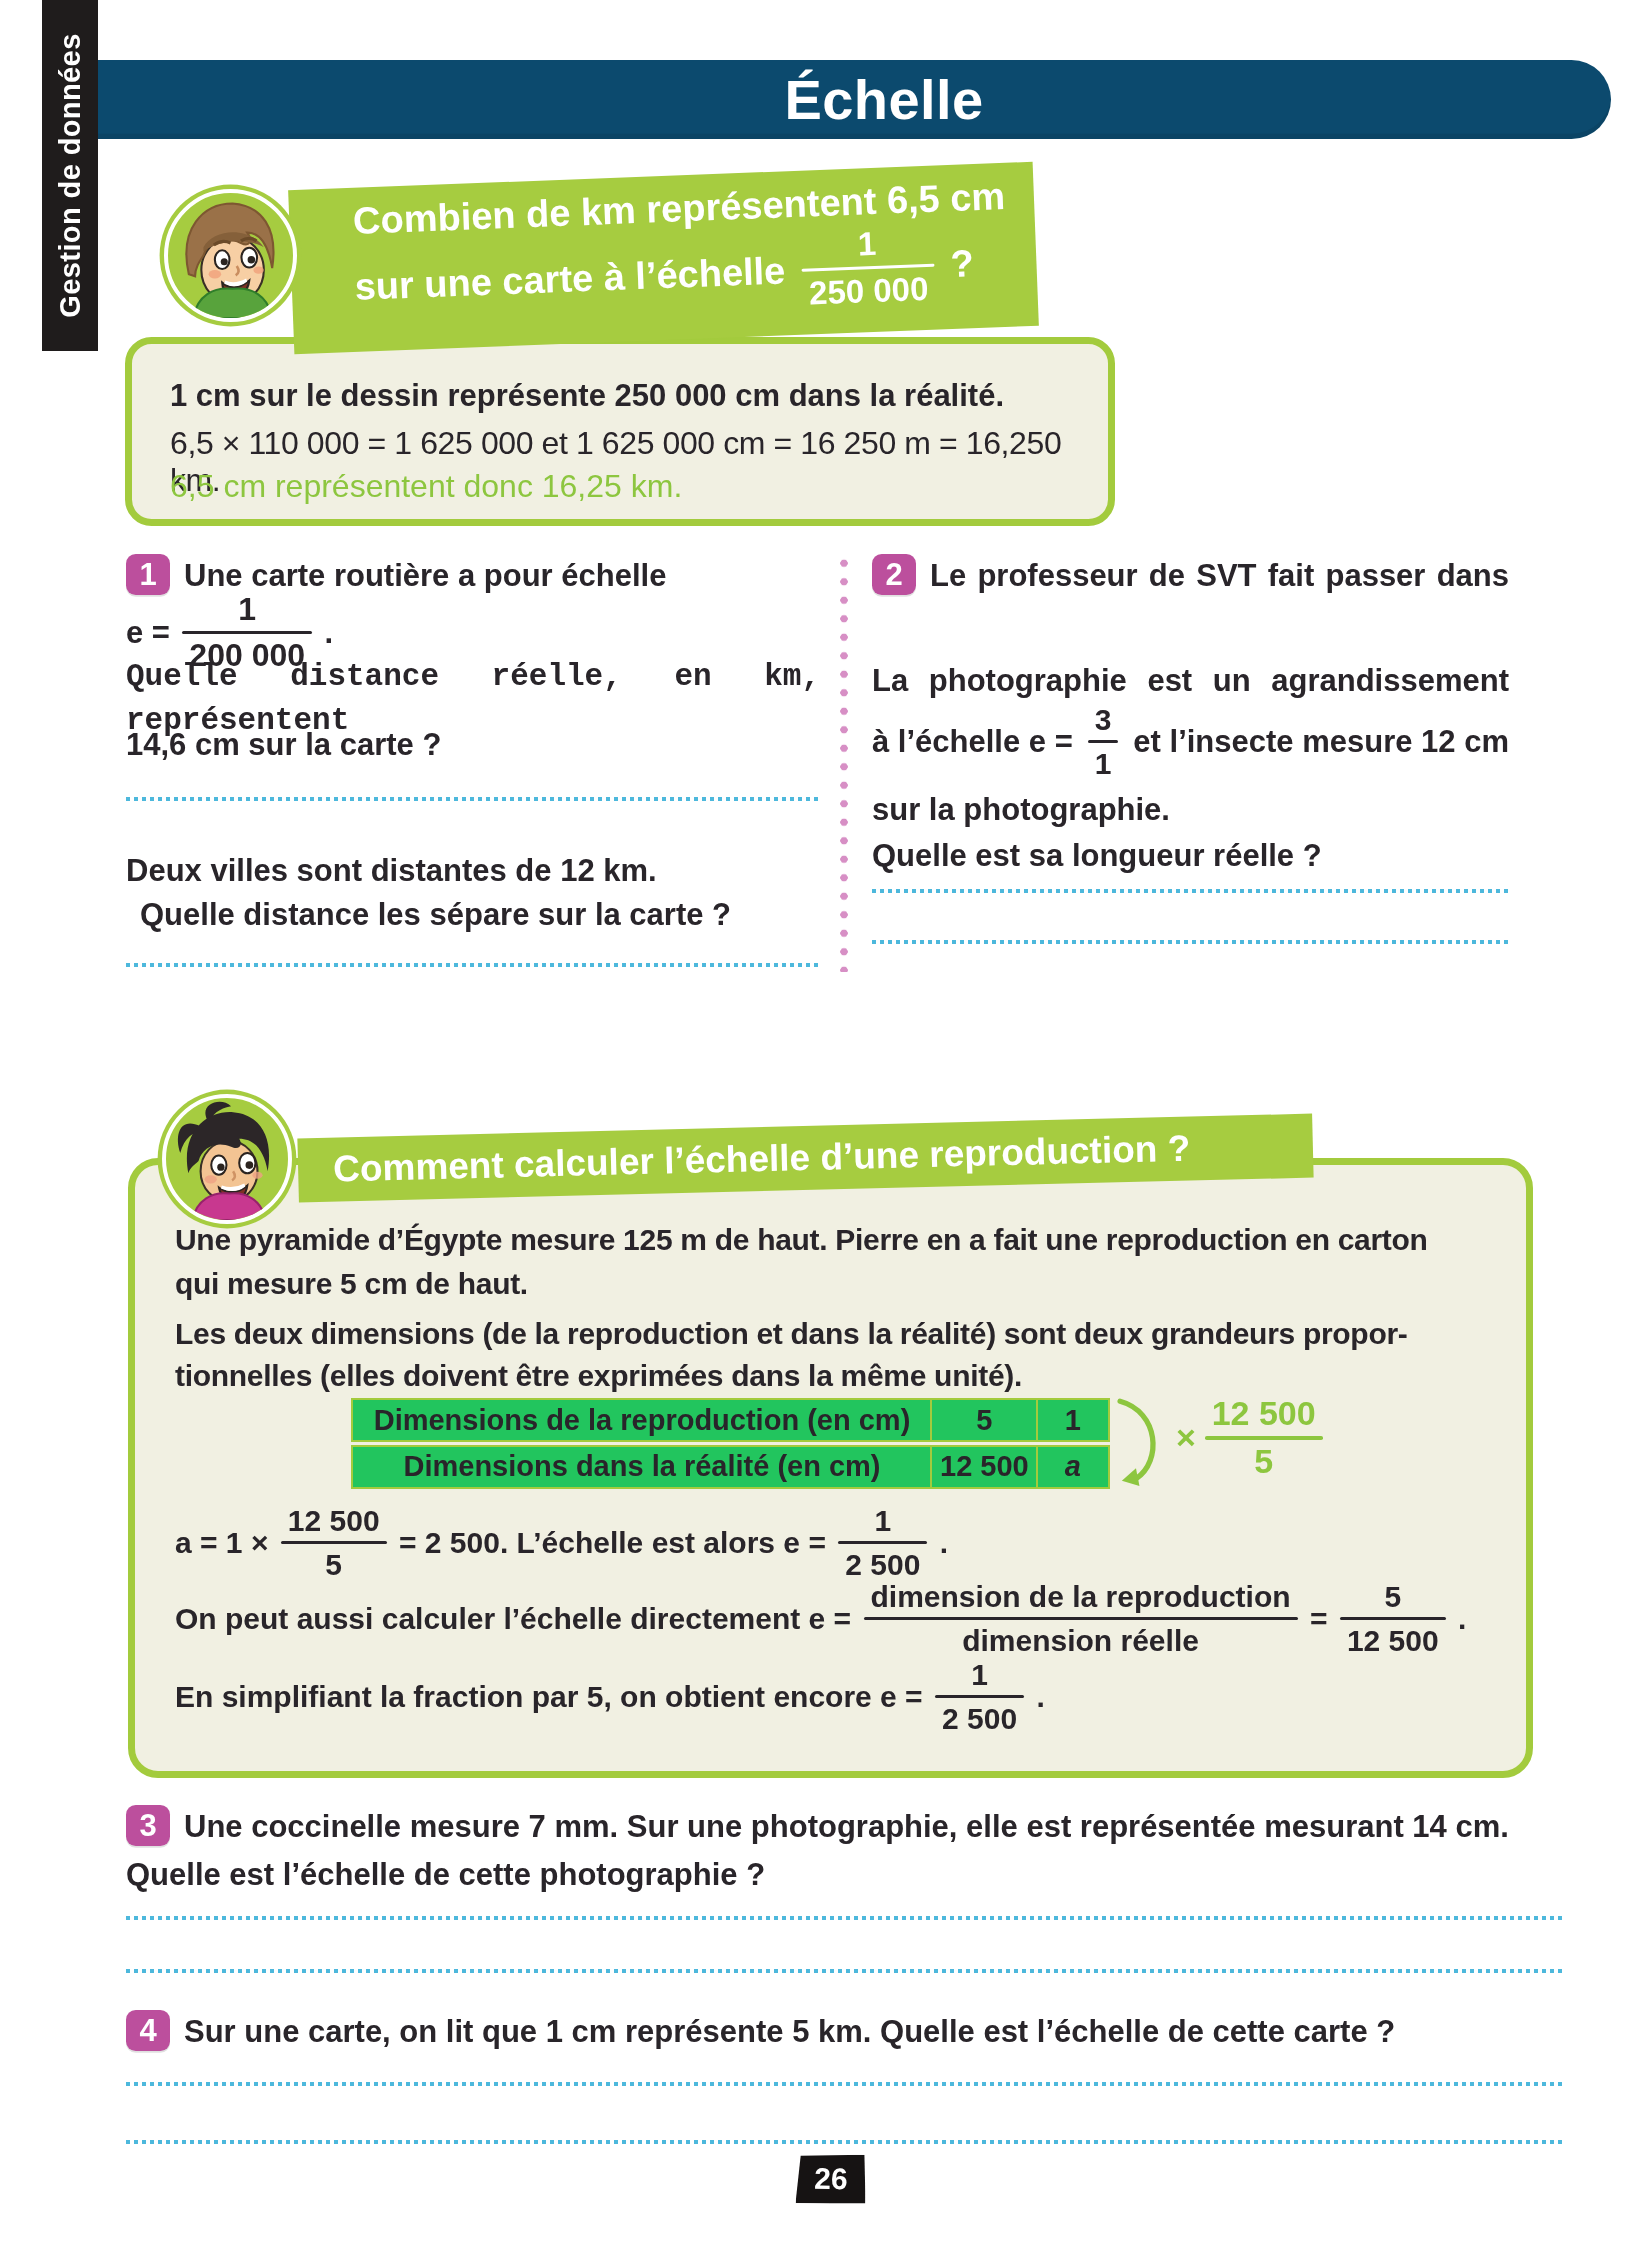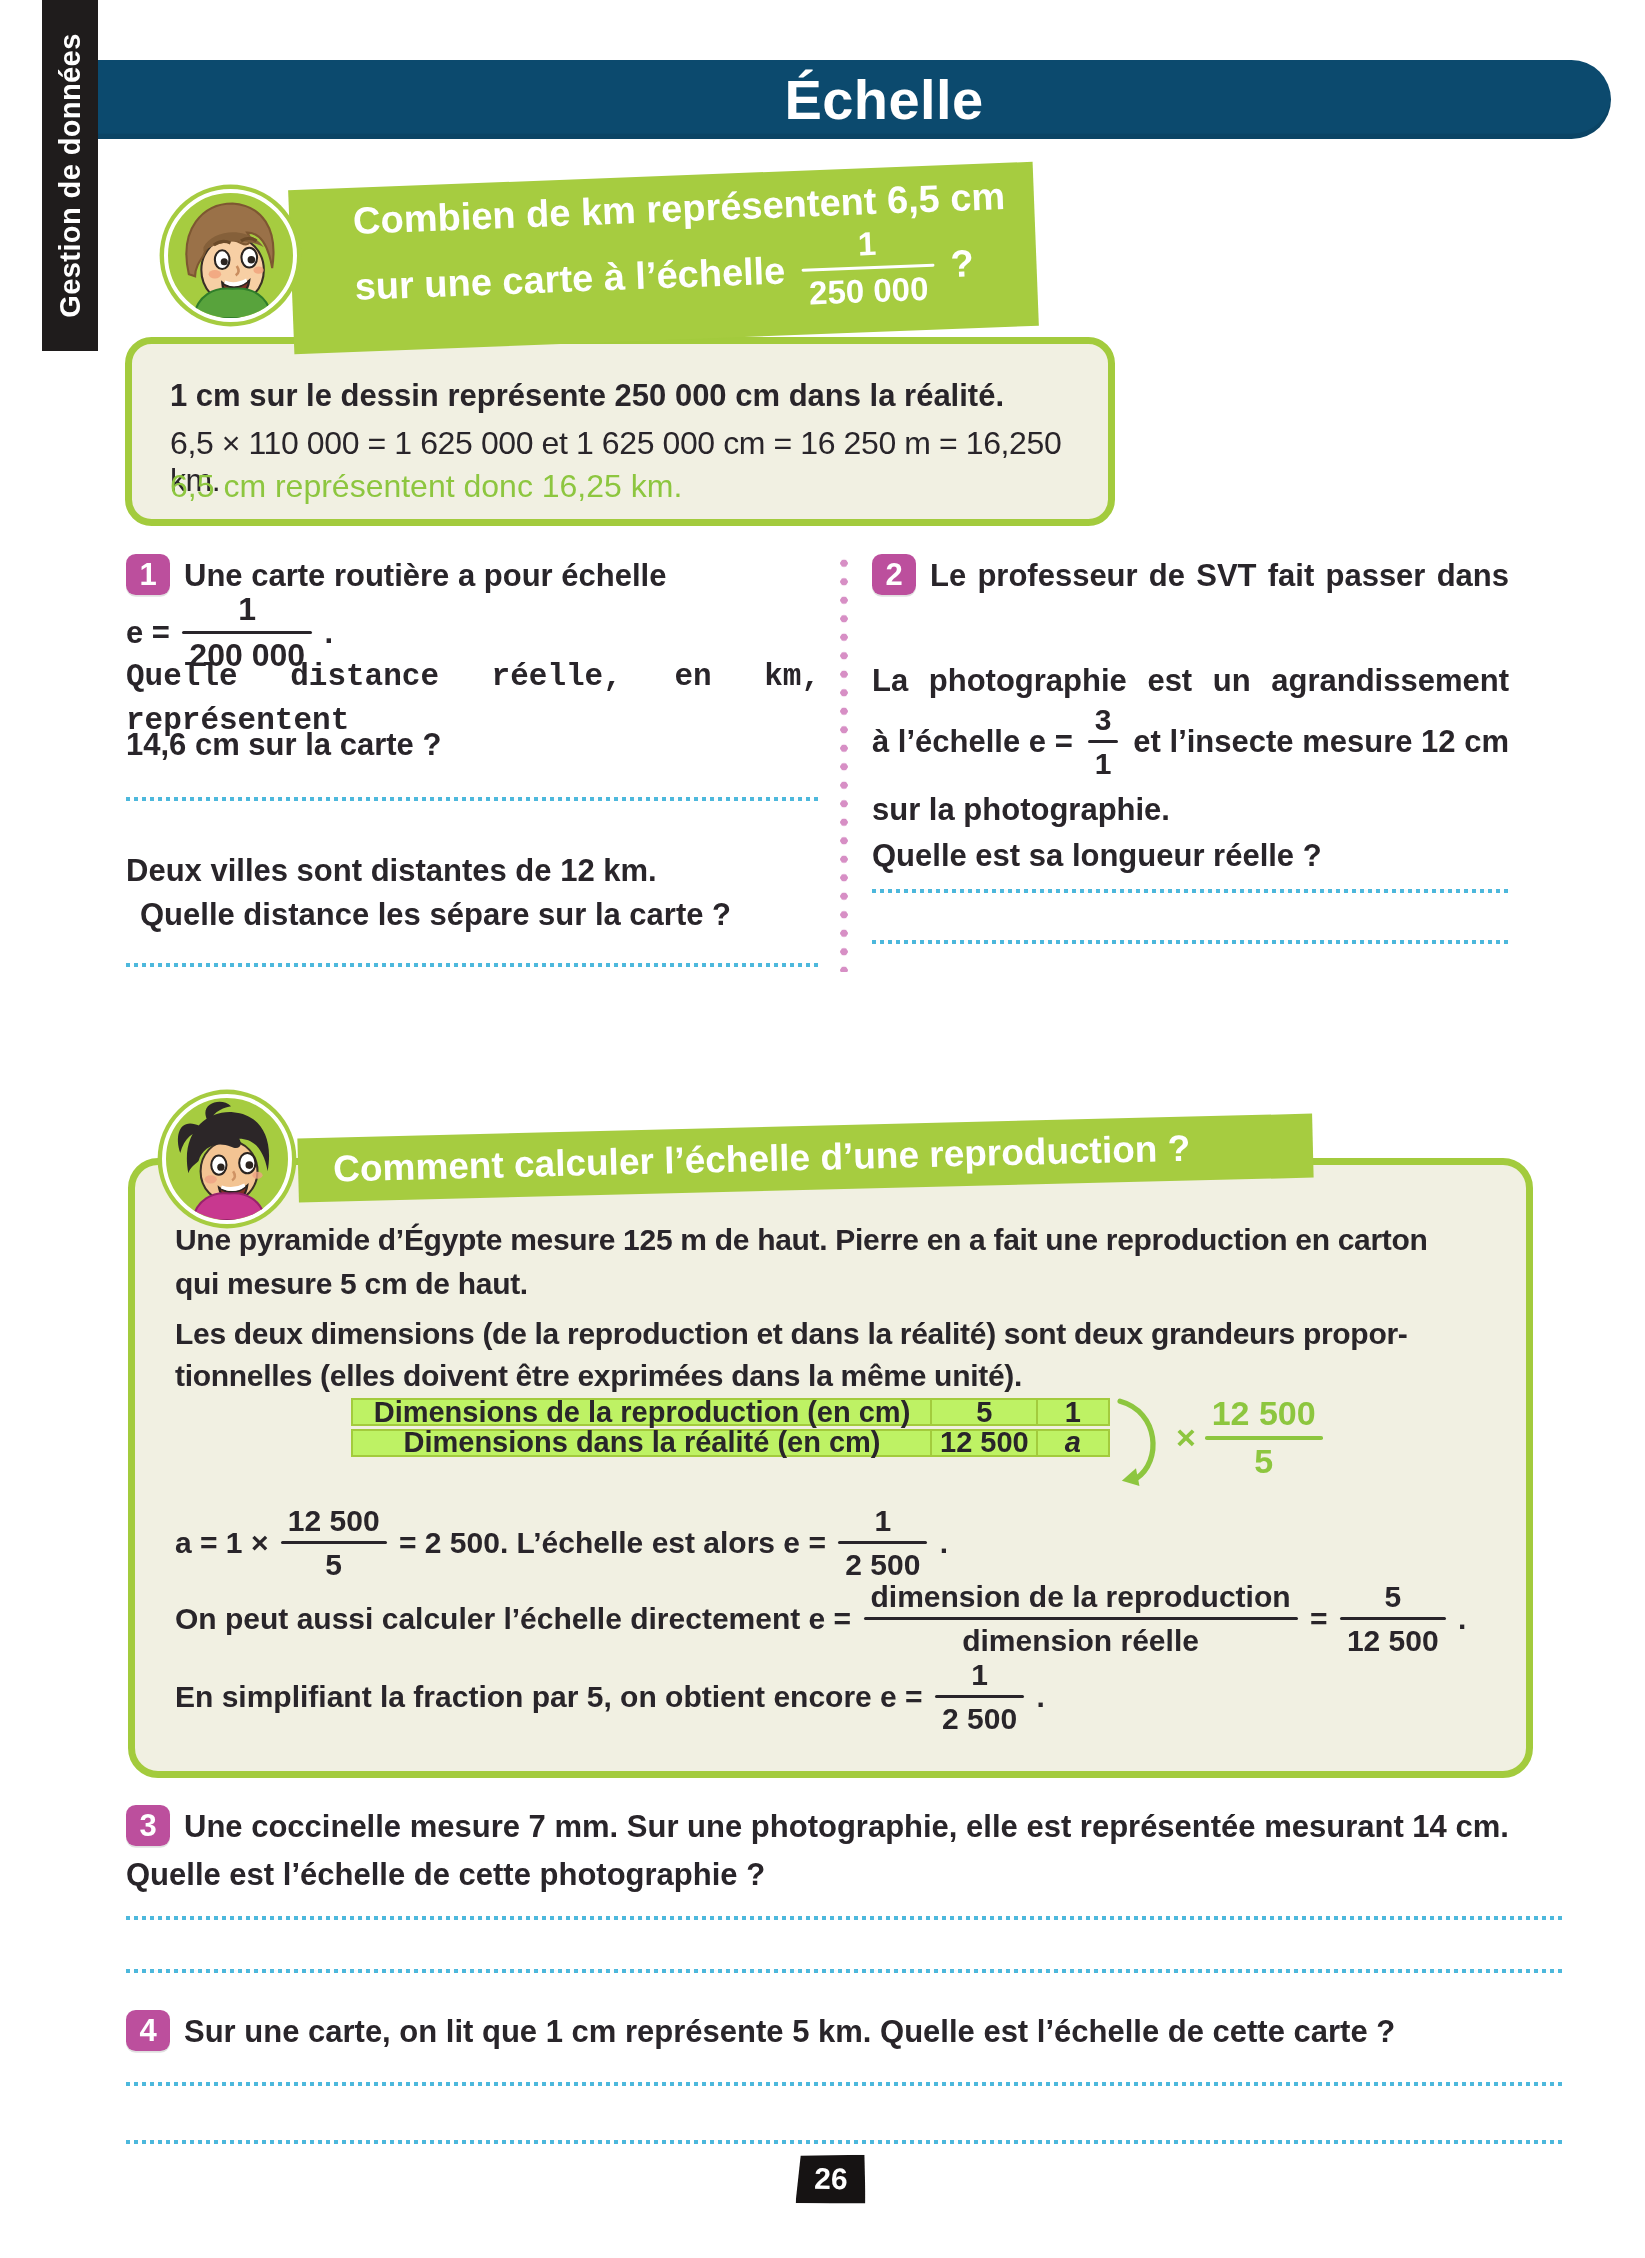--- a/index.html
+++ b/index.html
@@ -49,21 +49,21 @@
   .box1 .t1 { position:absolute; left:38px; top:34px;  font-size:31px; font-weight:700; }
   .box1 .t2 { position:absolute; left:38px; top:81px;  font-size:32px; font-weight:400; letter-spacing:-0.4px; }
   .box1 .t3 { position:absolute; left:38px; top:124px; font-size:32px; font-weight:400; color:#8dc63f; }
 
   .box2 { left:128px; top:1158px; width:1391px; height:606px; border-radius:30px; z-index:1; }
   .box2 .para { position:absolute; left:40px; font-size:30px; font-weight:700; letter-spacing:-0.3px; white-space:nowrap; }
 
   
   .mtable { position:absolute; left:216px; top:233px; }
   .mtable .trow { display:flex; margin-bottom:2.6px; }
-  .mtable .cell { background:#bef264; border:2.6px solid #a3cb3d; height:28px;
+  .mtable .cell { background:#22c55e; border:2.6px solid #a3cb3d; height:44px;
     display:flex; align-items:center; justify-content:center;
     font-size:29px; font-weight:700; box-sizing:border-box; }
   .mtable .c-label { width:582px; }
   .mtable .c-v1 { width:108px; margin-left:-2.6px; }
   .mtable .c-v2 { width:74px;  margin-left:-2.6px; }
   .italic { font-style:italic; }
 
   .multiplier { position:absolute; left:1041px; top:231px; display:flex; align-items:center;
     gap:8.8px; color:#8dc63f; font-size:34px; font-weight:700; }
 

